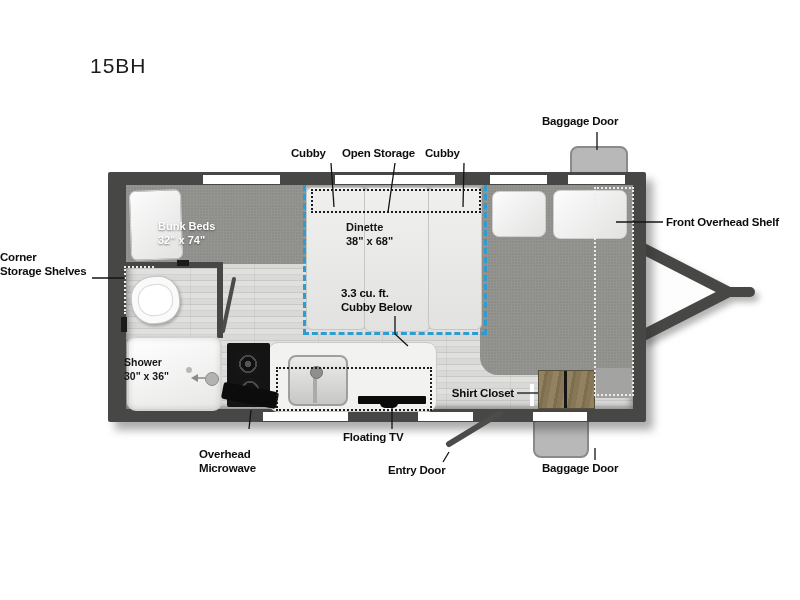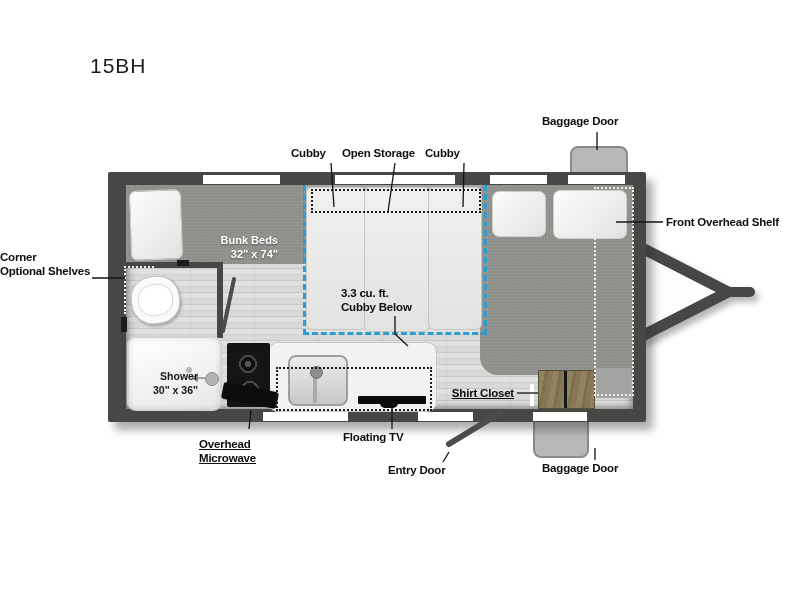--- a/index.html
+++ b/index.html
@@ -77,22 +77,22 @@
   
   .closet{position:absolute;left:538px;top:370px;width:55px;height:37px;z-index:3;border:1px solid #55503e;
     background:repeating-linear-gradient(100deg,#93825f 0 6px,#7d6e4e 6px 9px,#887757 9px 14px);}
   .closet-div{position:absolute;left:25px;top:0;width:3px;height:37px;background:#151515;}
   .closet-tick{position:absolute;left:530px;top:384px;width:4px;height:22px;background:#ffffff;z-index:4;}
   .patch{position:absolute;left:596px;top:368px;width:35px;height:30px;background:#a3a3a1;z-index:3;}
 
   
   .callout{position:absolute;font-weight:700;font-size:11.5px;color:#0d0d0d;text-align:left;
            letter-spacing:-.2px;line-height:1.18;white-space:nowrap;z-index:8;}
-  .room-label{position:absolute;font-weight:700;font-size:11px;color:#ffffff;text-align:right;
-              line-height:1.3;text-shadow:0 1px 2px rgba(0,0,0,.45);white-space:nowrap;z-index:7;margin-top:14px;}
+  .room-label{position:absolute;font-weight:700;font-size:11px;color:#ffffff;text-align:left;
+              line-height:1.3;text-shadow:0 1px 2px rgba(0,0,0,.45);white-space:nowrap;z-index:7;}
   .room-label.dark{color:#151515;text-shadow:none;}
 
   .overlay{position:absolute;left:0;top:0;width:800px;height:600px;z-index:7;pointer-events:none;}
   .hitch{position:absolute;left:610px;top:225px;width:160px;height:140px;z-index:0;
          filter:drop-shadow(4px 5px 3px rgba(40,40,40,.35));}
 </style>
 </head>
 <body>
 
 <div class="stage">
@@ -183,40 +183,44 @@
     <g>
       <line x1="205" y1="378" x2="198" y2="378" stroke="#8a8a8a" stroke-width="1.5"></line>
       <polygon points="198,374 191,378 198,382" fill="#8a8a8a"></polygon>
     </g>
   </svg>
 
   <div class="room-label" style="left:158px;top:219px;width:120px;">
     <div>Bunk Beds</div>
     <div>32" x 74"</div>
   </div>
+  <div class="room-label dark" style="left:346px;top:220px;width:100px;">
+    <div>Dinette</div>
+    <div>38" x 68"</div>
+  </div>
   <div class="room-label dark" style="left:124px;top:356px;width:74px;font-size:10.5px;">
     <div>Shower</div>
     <div>30" x 36"</div>
   </div>
 
   <div class="callout" style="left:291px;top:147px;width:80px;">Cubby</div>
   <div class="callout" style="left:342px;top:147px;width:110px;">Open Storage</div>
   <div class="callout" style="left:425px;top:147px;width:80px;">Cubby</div>
   <div class="callout" style="left:542px;top:115px;width:110px;">Baggage Door</div>
   <div class="callout" style="left:666px;top:216px;width:134px;text-align:left;">Front Overhead Shelf</div>
   <div class="callout" style="left:0px;top:251px;width:90px;">
     <div>Corner</div>
-    <div>Optional Shelves</div>
+    <div>Storage Shelves</div>
   </div>
   <div class="callout" style="left:341px;top:287px;width:110px;">
     <div>3.3 cu. ft.</div>
     <div>Cubby Below</div>
   </div>
-  <div class="callout" style="left:448px;top:387px;width:66px;text-align:right;text-decoration:underline;">Shirt Closet</div>
-  <div class="callout" style="left:199px;top:438px;width:100px;text-decoration:underline;">
+  <div class="callout" style="left:448px;top:387px;width:66px;text-align:right;">Shirt Closet</div>
+  <div class="callout" style="left:199px;top:448px;width:100px;">
     <div>Overhead</div>
     <div>Microwave</div>
   </div>
   <div class="callout" style="left:343px;top:431px;width:100px;">Floating TV</div>
   <div class="callout" style="left:388px;top:464px;width:100px;">Entry Door</div>
   <div class="callout" style="left:542px;top:462px;width:110px;">Baggage Door</div>
 
 </div>
 
 </body></html>

